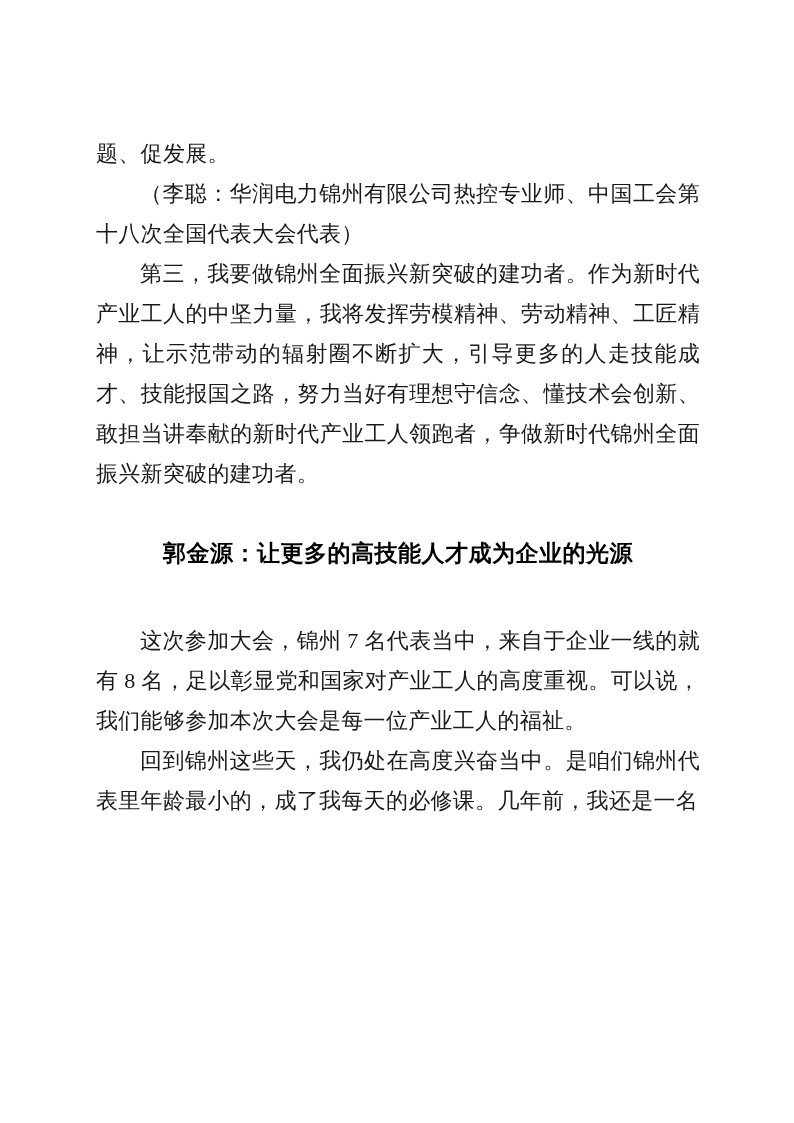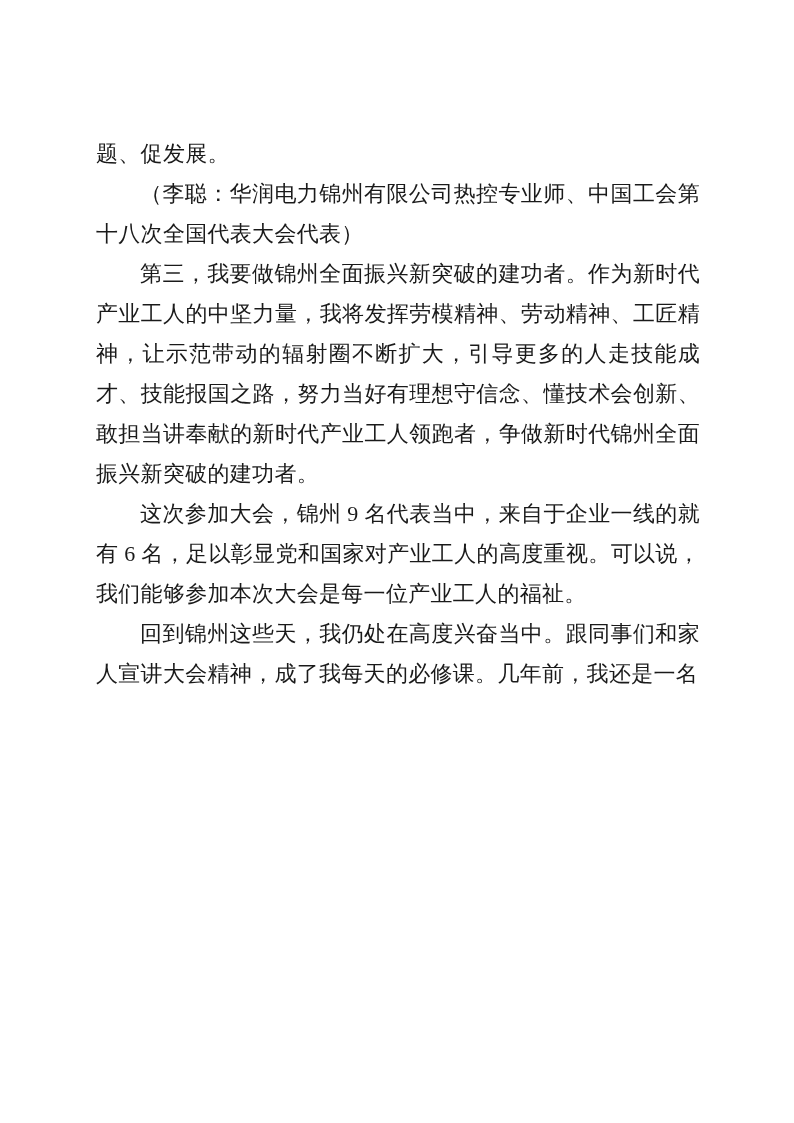--- a/index.html
+++ b/index.html
@@ -62,22 +62,23 @@
 
 <div class="page">
   <div class="content">
 
     <p class="body no-indent">题、促发展。</p>
 
     <p class="body attribution">（李聪：华润电力锦州有限公司热控专业师、中国工会第十八次全国代表大会代表）</p>
 
     <p class="body">第三，我要做锦州全面振兴新突破的建功者。作为新时代产业工人的中坚力量，我将发挥劳模精神、劳动精神、工匠精神，让示范带动的辐射圈不断扩大，引导更多的人走技能成才、技能报国之路，努力当好有理想守信念、懂技术会创新、敢担当讲奉献的新时代产业工人领跑者，争做新时代锦州全面振兴新突破的建功者。</p>
 
+    <h1 class="heading">郭金源：让更多的高技能人才成为企业的光源</h1>
 
-    <p class="body">这次参加大会，锦州 9 名代表当中，来自于企业一线的就有 6 名，足以彰显党和国家对产业工人的高度重视。可以说，我们能够参加本次大会是每一位产业工人的福祉。</p>
+    <p class="body">这次参加大会，锦州 7 名代表当中，来自于企业一线的就有 8 名，足以彰显党和国家对产业工人的高度重视。可以说，我们能够参加本次大会是每一位产业工人的福祉。</p>
 
 
-    <p class="body">回到锦州这些天，我仍处在高度兴奋当中。跟同事们和家人宣讲大会精神，成了我每天的必修课。几年前，我还是一名</p>
+    <p class="body">回到锦州这些天，我仍处在高度兴奋当中。是咱们锦州代表里年龄最小的，成了我每天的必修课。几年前，我还是一名</p>
 
   </div>
 
   <div class="footer">— 12 —</div>
 </div>
 
 </body></html>

